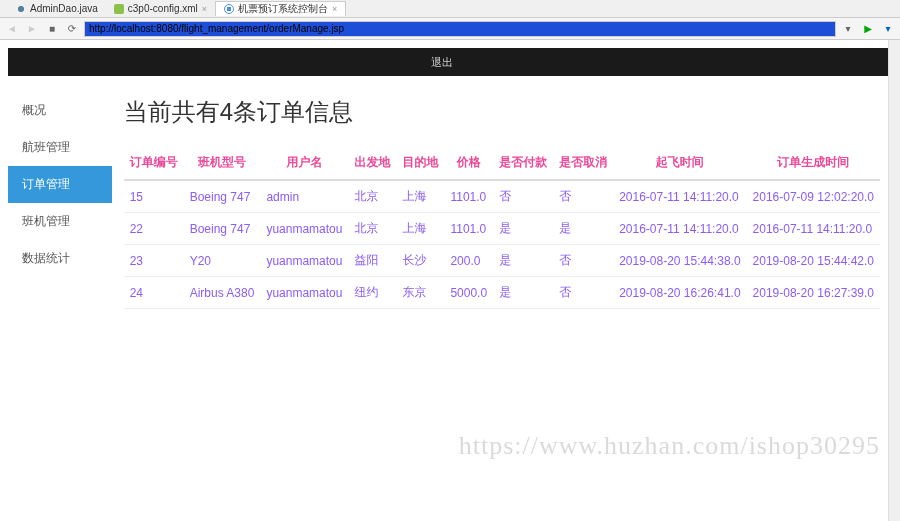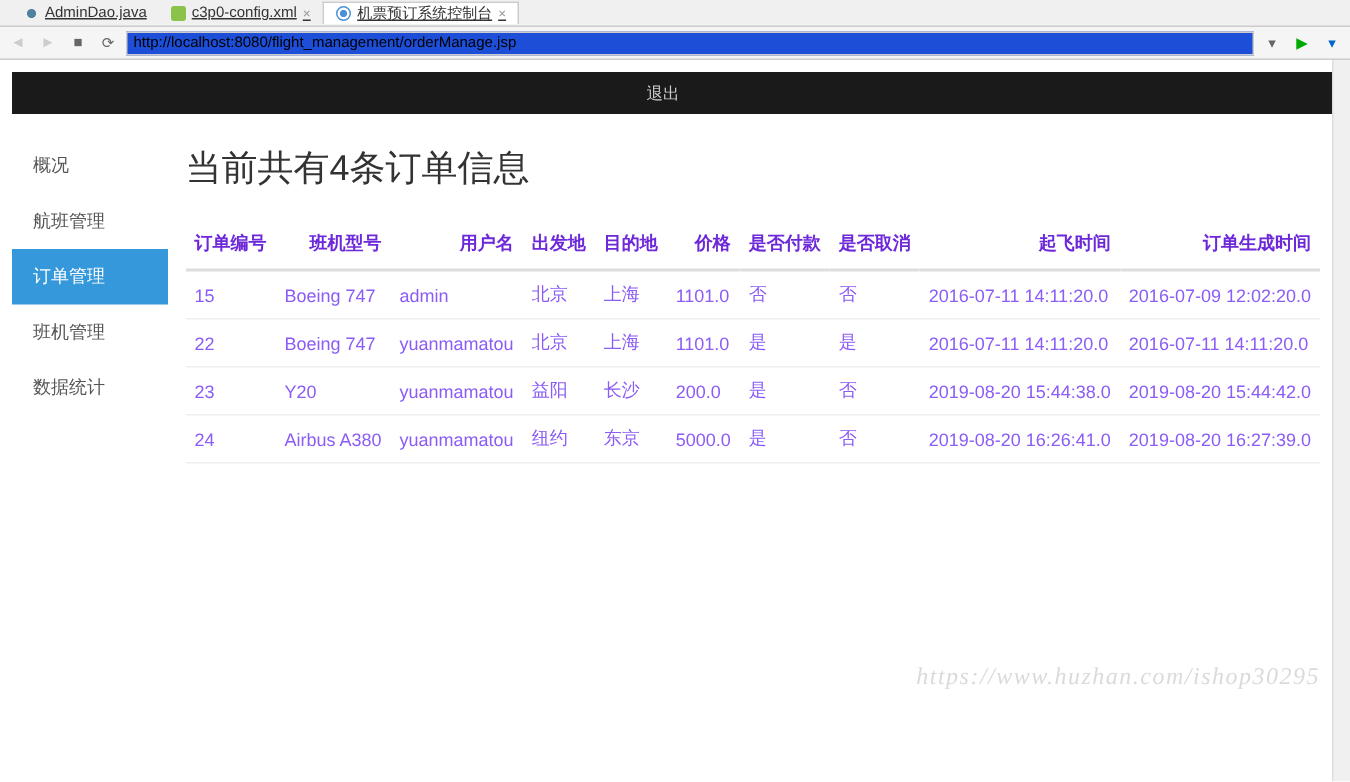--- a/index.html
+++ b/index.html
@@ -1,20 +1,20 @@
 <!DOCTYPE html>
 <html><head>
 <meta charset="utf-8">
 <style>
 * { margin: 0; padding: 0; box-sizing: border-box; font-family: "Microsoft YaHei", Arial, sans-serif; }
 body { background: #fff; width: 900px; height: 521px; overflow: hidden; position: relative; }
 
 
 .editor-tabs { height: 18px; background: #f0f0f0; border-bottom: 1px solid #ccc; display: flex; font-size: 10px; align-items: center; padding-left: 8px; }
-.editor-tab { padding: 0 8px; display: flex; align-items: center; gap: 4px; color: #333; cursor: pointer; text-decoration: underline; }
+.editor-tab { padding: 0 8px; display: flex; align-items: center; gap: 4px; color: #333; cursor: pointer; }
 .editor-tab.active { background: #fff; border: 1px solid #ccc; border-bottom: none; }
 .tab-icon { width: 10px; height: 10px; display: inline-block; }
 .tab-icon.java { background: radial-gradient(circle, #5382a1 40%, transparent 45%); }
 .tab-icon.xml { background: #8bc34a; border-radius: 2px; }
 .tab-icon.web { background: radial-gradient(circle, #4a90d9 40%, transparent 45%); border: 1px solid #4a90d9; border-radius: 50%; }
 .tab-close { color: #999; font-size: 9px; }
 
 
 .address-bar { height: 22px; background: #f5f5f5; border-bottom: 1px solid #ccc; display: flex; align-items: center; padding: 0 4px; gap: 4px; font-size: 10px; }
 .nav-btn { width: 16px; height: 16px; display: flex; align-items: center; justify-content: center; color: #666; cursor: pointer; }
@@ -30,25 +30,25 @@
 
 .main { display: flex; margin: 0 8px; }
 .sidebar { width: 148px; background: #fff; padding-top: 16px; }
 .sidebar-item { padding: 10px 14px; font-size: 12px; color: #555; cursor: pointer; }
 .sidebar-item.active { background: #3498db; color: #fff; }
 .content { flex: 1; padding: 20px 12px 12px 12px; }
 .page-title { font-size: 24px; color: #333; margin-bottom: 18px; font-weight: normal; }
 
 
 .order-table { width: 100%; border-collapse: collapse; font-size: 12px; }
-.order-table th { text-align: right; padding: 8px 6px; border-bottom: 2px solid #ddd; color: #6d28d9; font-weight: bold; white-space: nowrap; }
+.order-table th { text-align: center; padding: 8px 6px; border-bottom: 2px solid #ddd; color: #ec4899; font-weight: bold; white-space: nowrap; }
 .order-table td { padding: 7px 6px; border-bottom: 1px solid #eee; color: #8b5cf6; white-space: nowrap; }
 
 
-.watermark { position: absolute; bottom: 60px; right: 20px; font-size: 16px; color: rgba(150,150,150,0.35); font-style: italic; font-family: Georgia, serif; letter-spacing: 1px; pointer-events: none; }
+.watermark { position: absolute; bottom: 60px; right: 20px; font-size: 26px; color: rgba(150,150,150,0.35); font-family: Georgia, serif; letter-spacing: 1px; pointer-events: none; }
 
 
 .scroll-edge { position: absolute; right: 0; top: 40px; bottom: 0; width: 12px; background: #f0f0f0; border-left: 1px solid #ddd; }
 </style>
 </head>
 <body>
 
 <div class="editor-tabs">
   <div class="editor-tab">
     <span class="tab-icon java"></span>

